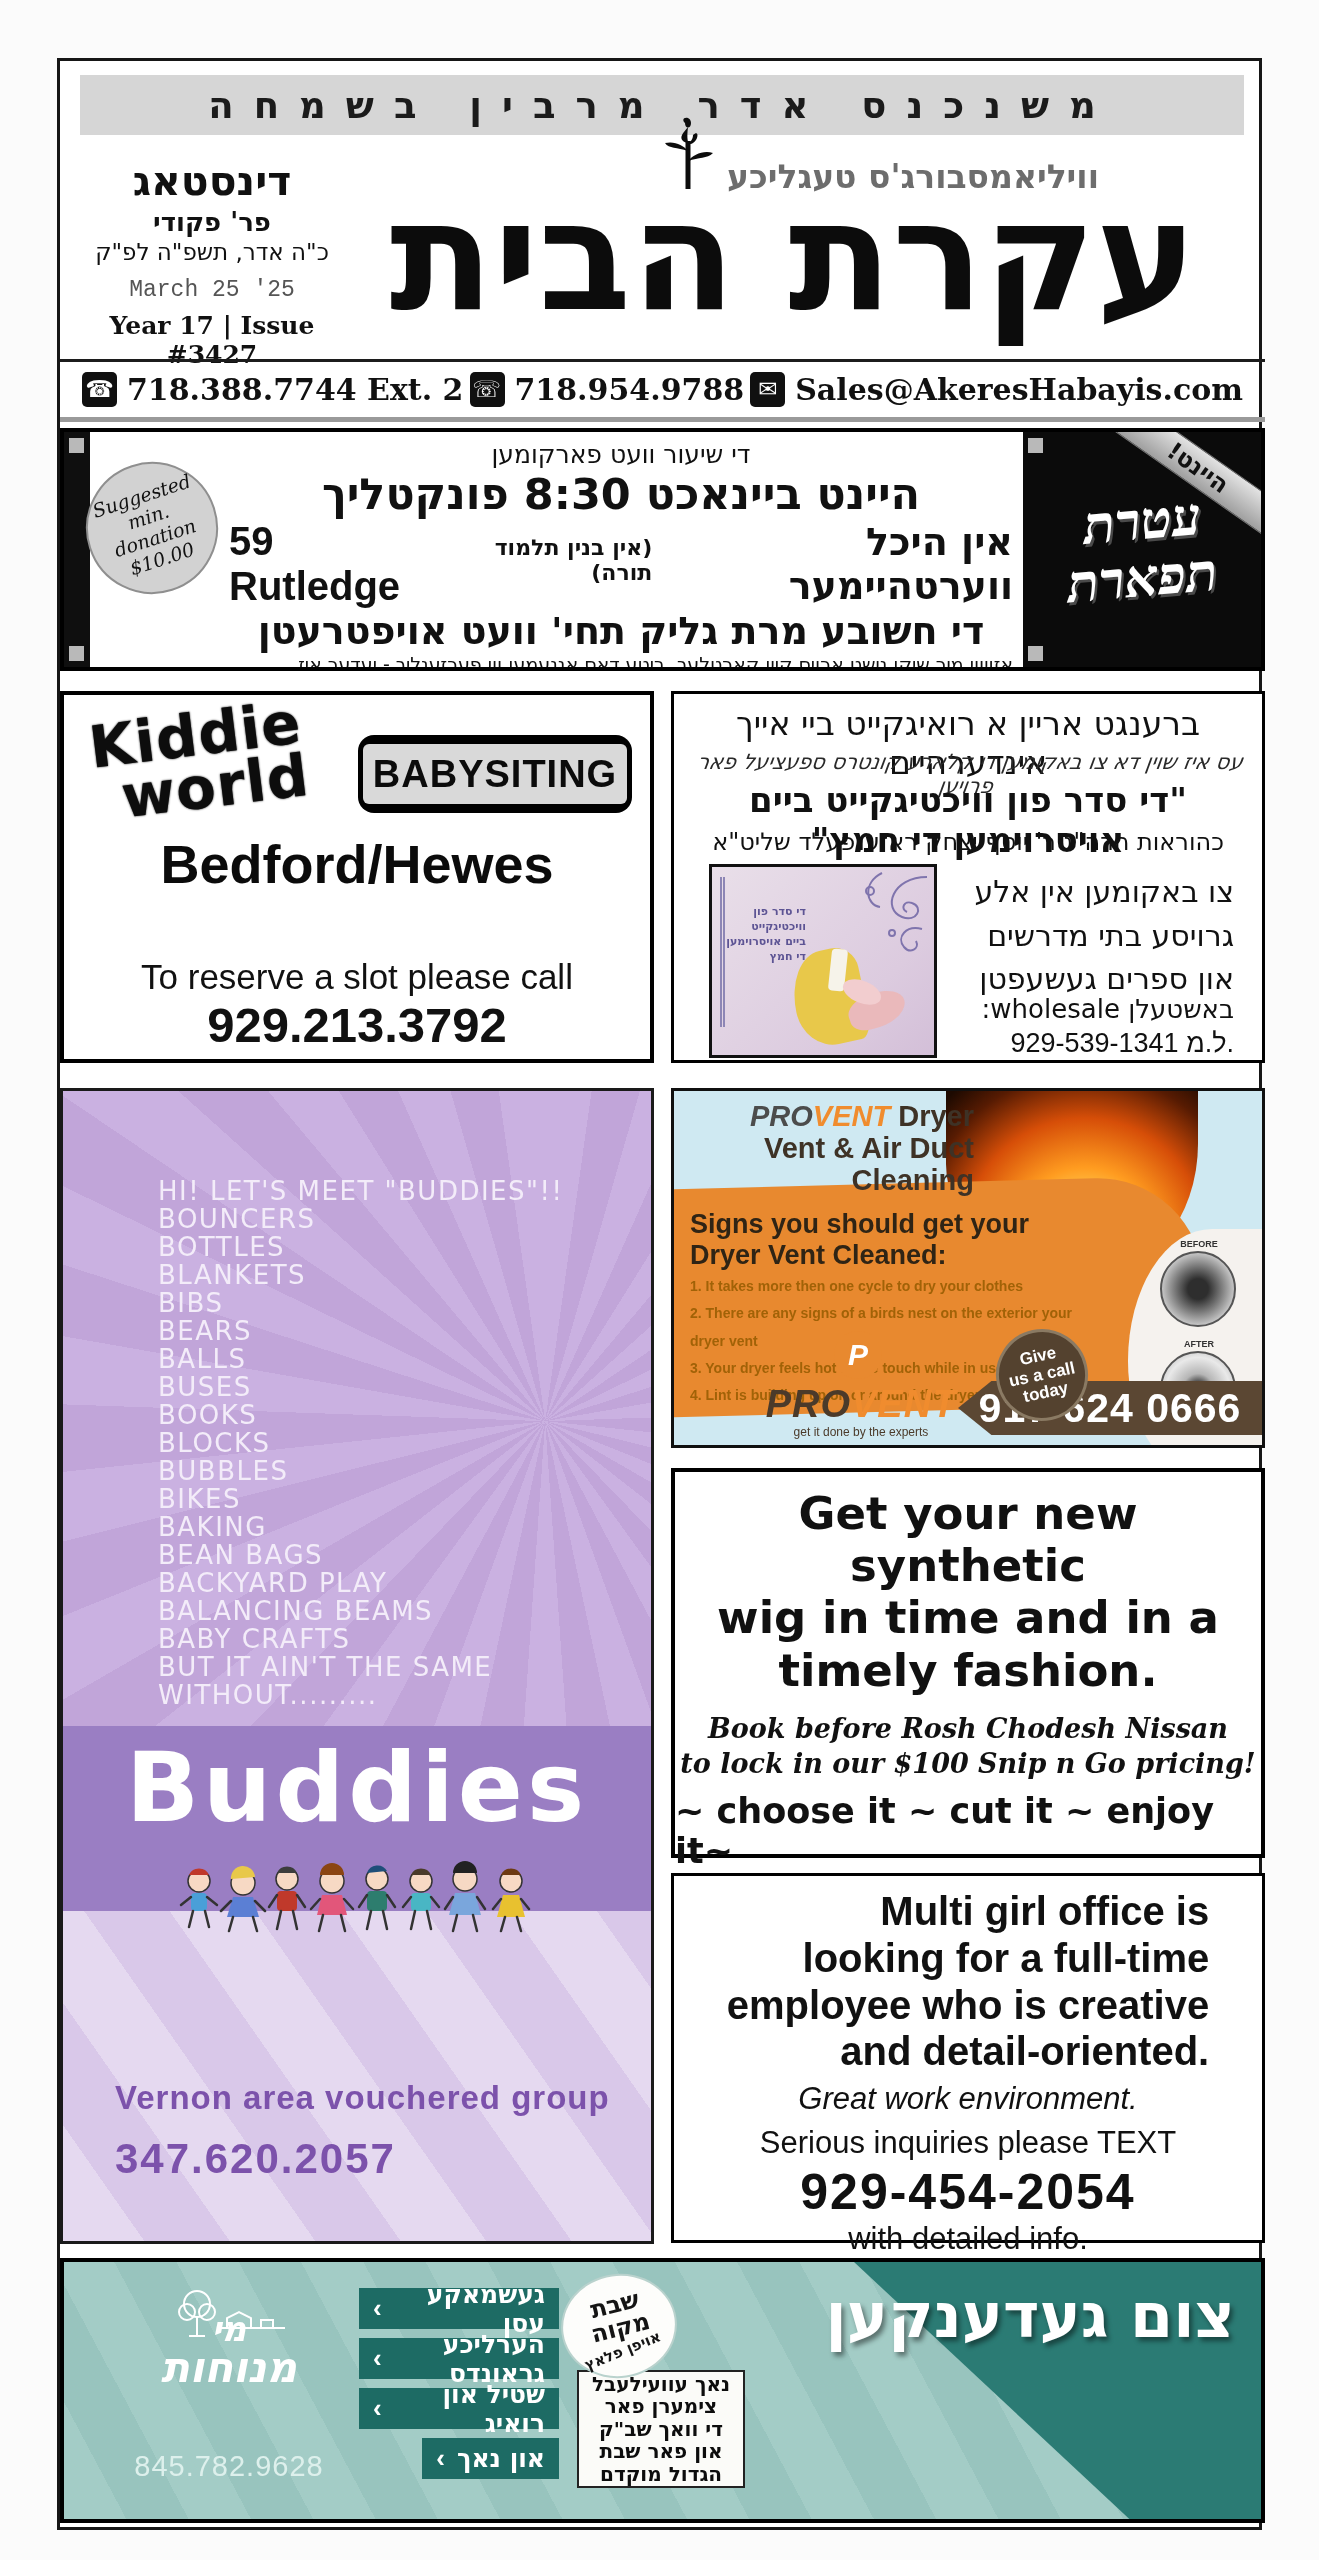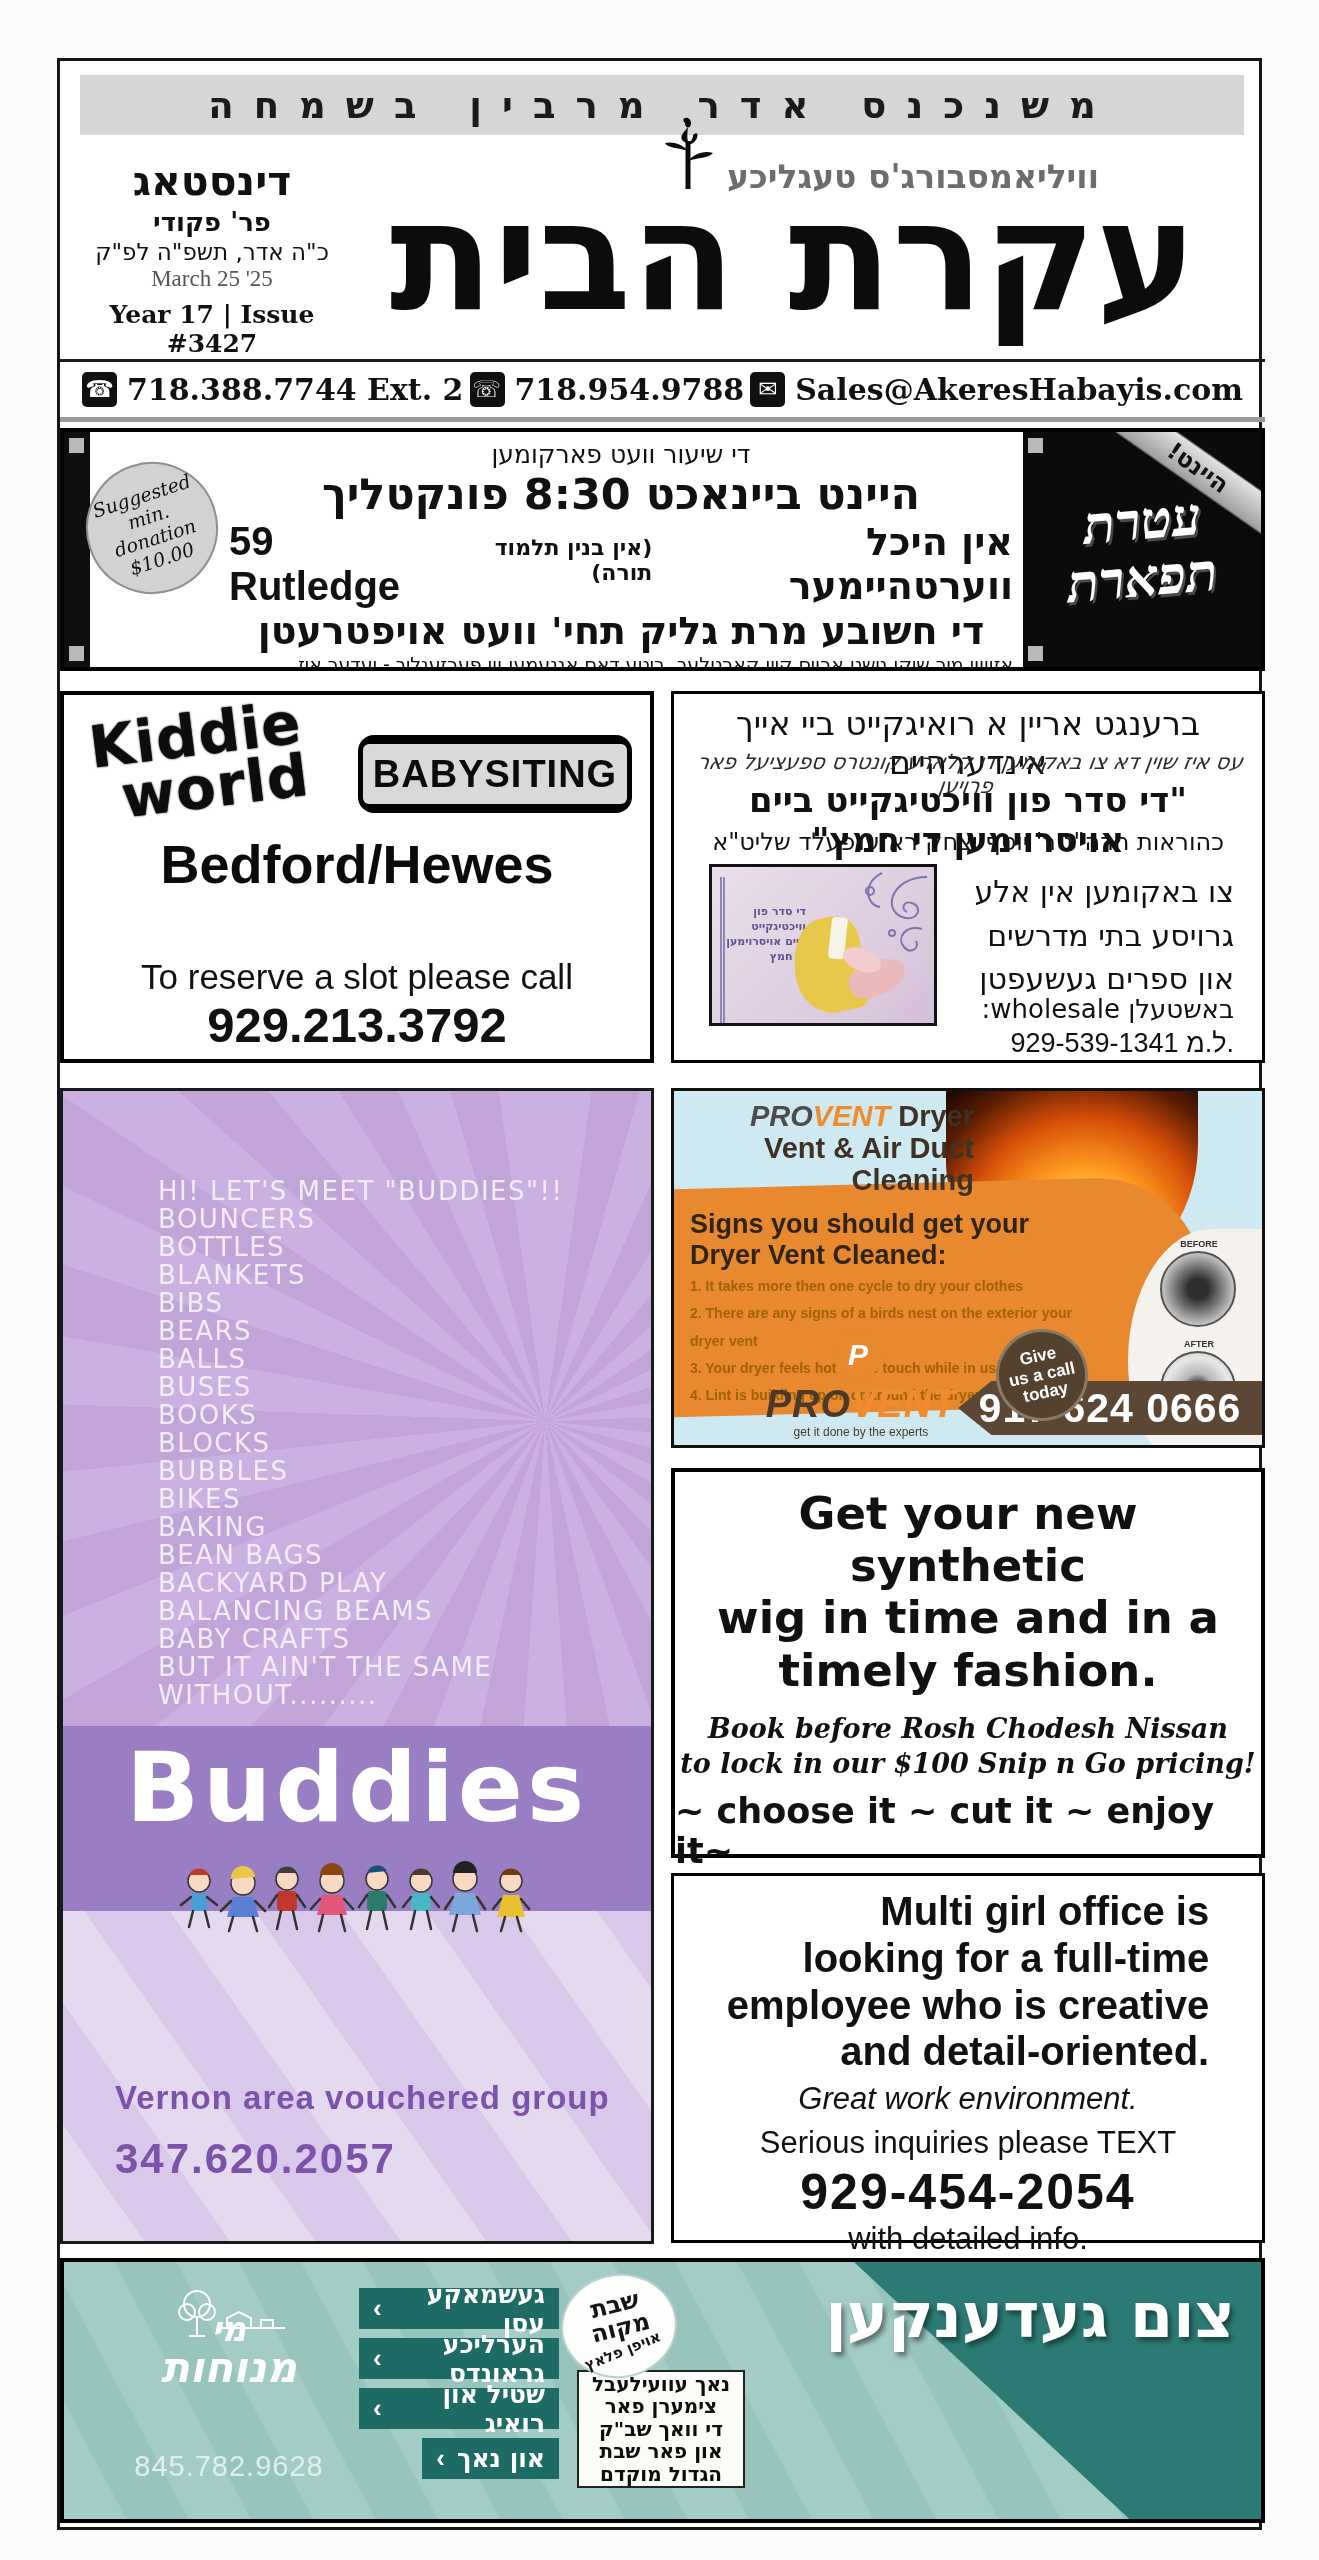--- a/index.html
+++ b/index.html
@@ -13,21 +13,21 @@
   
   .banner { left:20px; top:14px; width:1164px; height:60px; background:#d6d6d6;
             display:flex; align-items:center; justify-content:center; }
   .banner div { font-weight:bold; font-size:37px; letter-spacing:20px; color:#1b1b1b; }
 
   
   .issue-block { left:18px; top:96px; width:268px; text-align:center; }
   .ib-day { font-size:41px; font-weight:bold; }
   .ib-parsha { font-size:26px; font-weight:bold; margin-top:2px; }
   .ib-hdate { font-size:23px; margin-top:2px; }
-  .ib-edate { font-size:23px; color:#555; margin-top:1px; font-family:Liberation Serif, serif; }
+  .ib-edate { font-size:23px; color:#555; margin-top:12px; font-family:Liberation Mono, monospace; }
   .ib-issue { font-size:25px; font-weight:bold; margin-top:8px; font-family:"DejaVu Serif",serif; direction:ltr; }
   .tagline { right:160px; top:96px; font-size:33px; color:#6d6d6d; font-weight:bold; }
   .mast-title { right:62px; top:116px; font-size:152px; line-height:1.05; font-weight:bold; color:#0c0c0c; }
   .flower { right:538px; top:56px; }
 
   
   .rule-a { left:0; top:298px; width:1205px; height:3px; background:#1c1c1c; }
   .contacts { left:0; top:306px; width:1205px; height:44px; display:flex;
               align-items:center; justify-content:space-between; padding:0 22px; }
   .c-item { display:flex; align-items:center; gap:10px;
@@ -85,21 +85,21 @@
   .kw-phone { position:absolute; left:0; right:0; top:302px; text-align:center;
               font-weight:bold; font-size:49px; }
 
   
   .ad-chometz { left:611px; top:630px; width:594px; height:372px; border:3px solid #000; background:#fff; }
   .ch-head { position:absolute; left:0; right:0; top:10px; text-align:center; font-size:33px; font-weight:500; }
   .ch-script { position:absolute; left:0; right:0; top:56px; text-align:center; font-size:21px;
                font-style:italic; transform:skewX(-10deg); color:#2a2a2a; }
   .ch-quote { position:absolute; left:0; right:0; top:86px; text-align:center; font-size:34px; font-weight:bold; }
   .ch-attr { position:absolute; left:0; right:0; top:134px; text-align:center; font-size:24px; }
-  .booklet { position:absolute; left:35px; top:170px; width:228px; height:162px;
+  .booklet { position:absolute; left:35px; top:170px; width:228px; height:194px;
              border:3px solid #111; background:linear-gradient(135deg,#e9dfe9,#dccbdf 70%,#d3bfd8); overflow:hidden; }
   .bk-lines { position:absolute; left:8px; top:10px; width:5px; height:150px;
               border-left:2px solid #8d86b5; border-right:2px solid #8d86b5; }
   .bk-text { position:absolute; right:128px; top:38px; width:88px; direction:rtl; text-align:right;
              font-size:11px; line-height:1.35; color:#5d5494; font-weight:bold; }
   .bk-blob { position:absolute; left:82px; bottom:10px; width:70px; height:95px; background:#e8c84a;
              border-radius:60% 40% 20% 60%/70% 30% 30% 50%; transform:rotate(-12deg); }
   .bk-candle { position:absolute; left:118px; bottom:64px; width:16px; height:42px; background:#f6f3ea;
                border-radius:4px; transform:rotate(6deg); }
   .bk-petal { position:absolute; right:28px; bottom:28px; width:58px; height:34px; background:#eab9bb;

